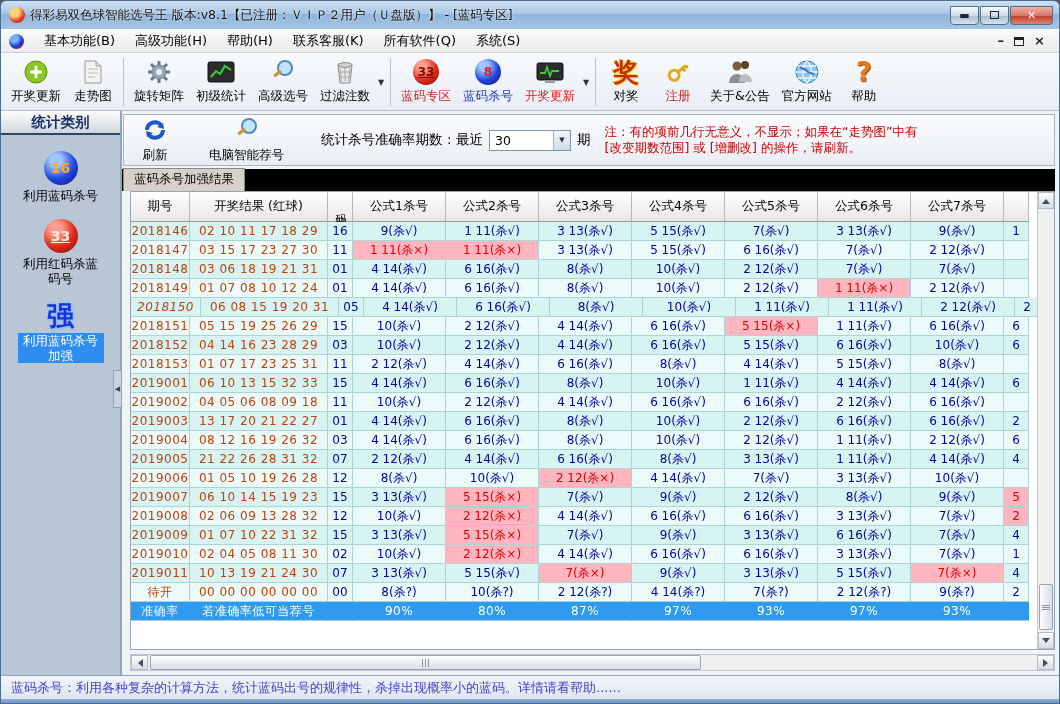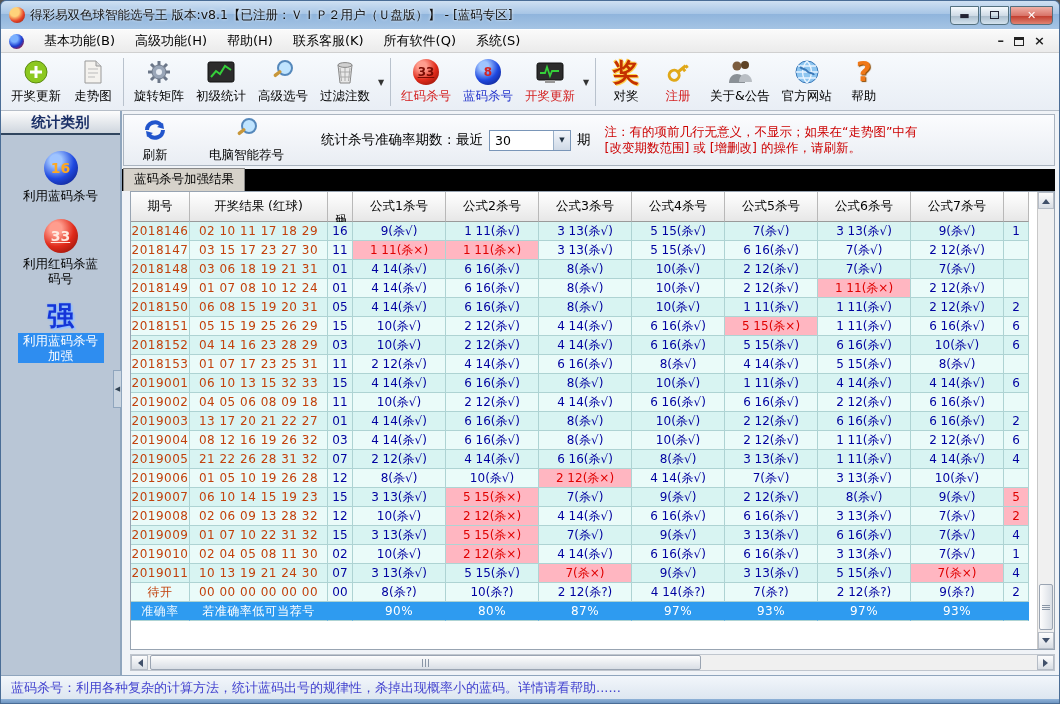--- a/index.html
+++ b/index.html
@@ -218,21 +218,21 @@
           </svg>
         </span>
         <span class="tlabel">过滤注数</span>
       </div>
       <span class="tdd">▼</span>
       <span class="tsep"></span>
       <div class="tbtn">
         <span class="ticon">
           <span class="ball red" style="width:26px;height:26px;color:#7a0c04;font-size:12px;">33</span>
         </span>
-        <span class="tlabel" style="color: rgb(212, 34, 34);">红码杀号</span>
+        <span class="tlabel" style="color: rgb(212, 34, 34);">蓝码专区</span>
       </div>
       <div class="tbtn">
         <span class="ticon">
           <span class="ball blue" style="width:26px;height:26px;color:#d42222;font-size:12px;">8</span>
         </span>
         <span class="tlabel" style="color: rgb(34, 51, 204);">蓝码杀号</span>
       </div>
       <div class="tbtn">
         <span class="ticon">
           <svg width="28" height="26">
@@ -417,21 +417,21 @@
                 <div class="cell formula" style="width: 93px;">4 14(杀√)</div>
                 <div class="cell formula" style="width: 93px;">6 16(杀√)</div>
                 <div class="cell formula" style="width: 93px;">8(杀√)</div>
                 <div class="cell formula" style="width: 93px;">10(杀√)</div>
                 <div class="cell formula" style="width: 93px;">2 12(杀√)</div>
                 <div class="cell formula fail" style="width: 93px;">1 11(杀×)</div>
                 <div class="cell formula" style="width: 93px;">2 12(杀√)</div>
                 <div class="cell formula" style="width: 25px;"></div>
               </div>
               <div class="trow odd">
-                <div class="cell period" style="width: 59px;">2018150</div>
+                <div class="cell period" style="width: 70px; font-style: italic;">2018150</div>
                 <div class="cell reds" style="width: 138px;">06 08 15 19 20 31</div>
                 <div class="cell blue" style="width: 25px;">05</div>
                 <div class="cell formula" style="width: 93px;">4 14(杀√)</div>
                 <div class="cell formula" style="width: 93px;">6 16(杀√)</div>
                 <div class="cell formula" style="width: 93px;">8(杀√)</div>
                 <div class="cell formula" style="width: 93px;">10(杀√)</div>
                 <div class="cell formula" style="width: 93px;">1 11(杀√)</div>
                 <div class="cell formula" style="width: 93px;">1 11(杀√)</div>
                 <div class="cell formula" style="width: 93px;">2 12(杀√)</div>
                 <div class="cell formula" style="width: 25px;">2</div>

